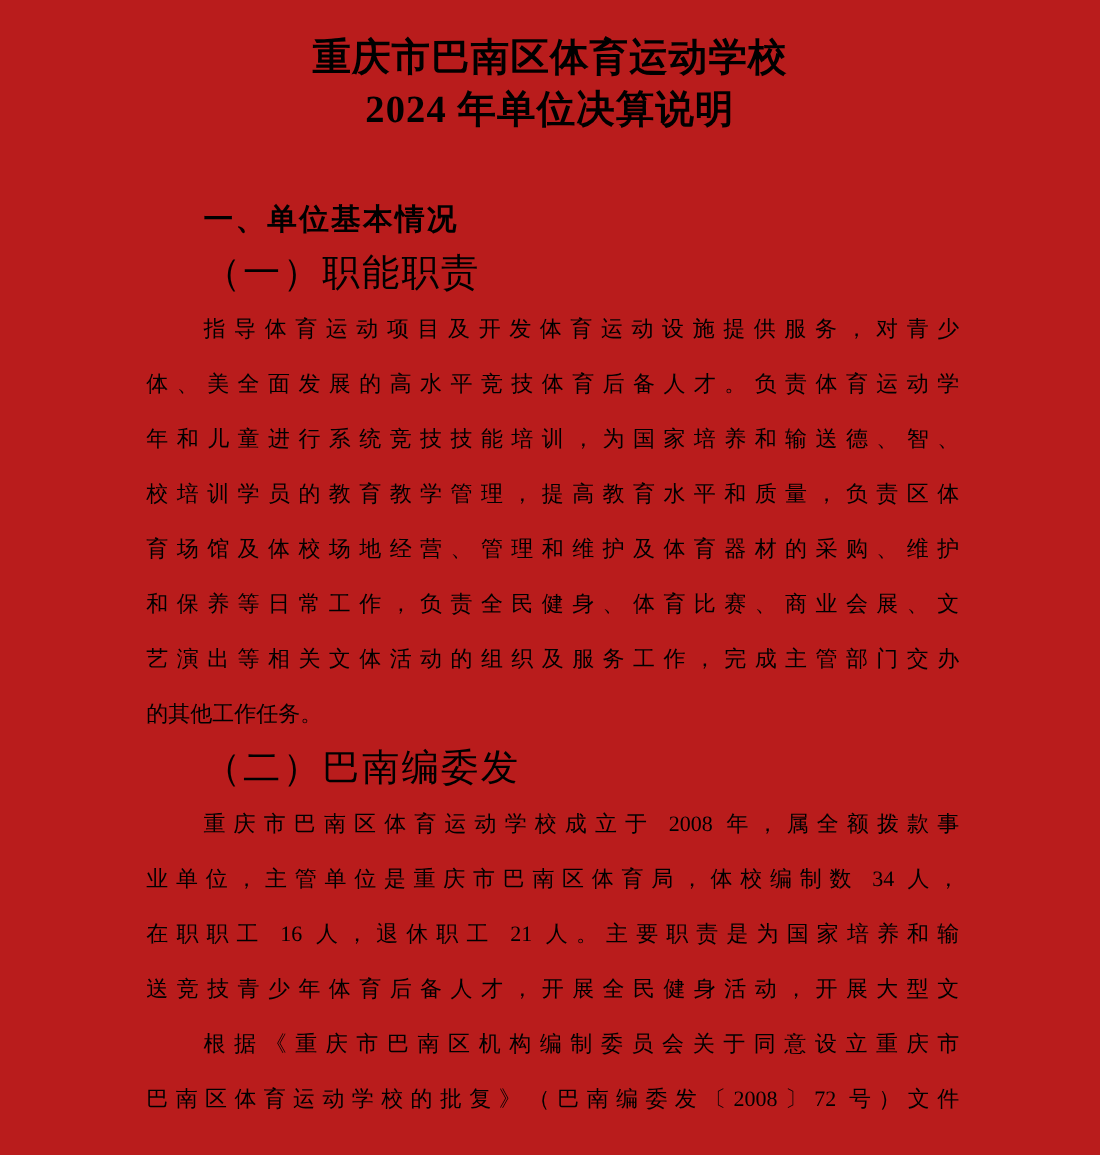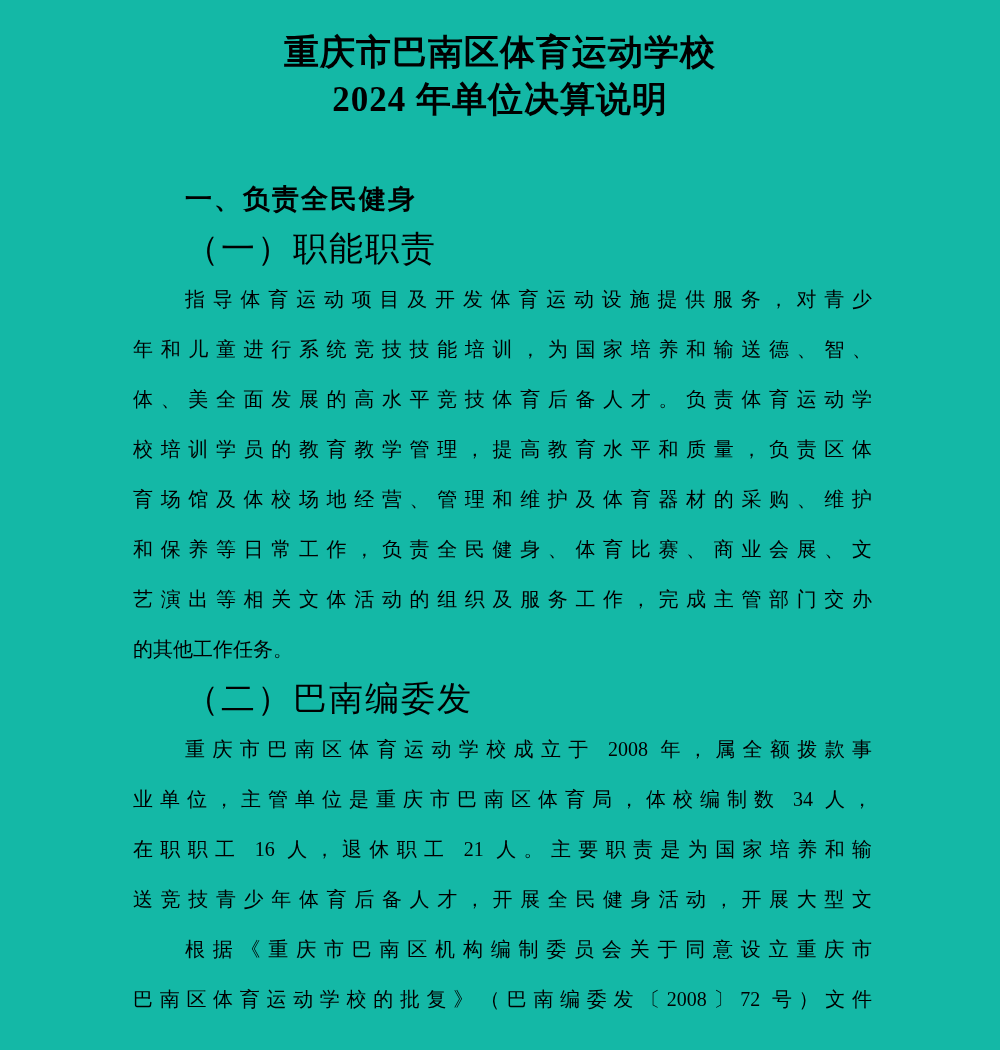--- a/index.html
+++ b/index.html
@@ -4,21 +4,21 @@
 <style>
   html, body {
     margin: 0;
     padding: 0;
     background: #ffffff;
   }
   .page {
     position: relative;
     width: 1000px;
     height: 1050px;
-    background: #14b8a6;
+    background: #b91c1c;
     color: #000000;
     overflow: hidden;
     font-family: "Liberation Serif", serif;
   }
   .title {
     padding-top: 6px;
     text-align: center;
     font-family: "Liberation Serif", serif;
     font-weight: bold;
     font-size: 35px;
@@ -71,27 +71,27 @@
 
 <div class="page">
 
   <h1 class="title">
     <span class="tline">重庆市巴南区体育运动学校</span>
     <span class="tline">2024 年单位决算说明</span>
   </h1>
 
   <div class="content">
 
-    <div class="ln h2 ind">一、负责全民健身</div>
+    <div class="ln h2 ind">一、单位基本情况</div>
 
     <div class="ln h3 ind">（一）职能职责</div>
 
     <div class="ln j ind">指导体育运动项目及开发体育运动设施提供服务，对青少</div>
+    <div class="ln j">体、美全面发展的高水平竞技体育后备人才。负责体育运动学</div>
     <div class="ln j">年和儿童进行系统竞技技能培训，为国家培养和输送德、智、</div>
-    <div class="ln j">体、美全面发展的高水平竞技体育后备人才。负责体育运动学</div>
     <div class="ln j">校培训学员的教育教学管理，提高教育水平和质量，负责区体</div>
     <div class="ln j">育场馆及体校场地经营、管理和维护及体育器材的采购、维护</div>
     <div class="ln j">和保养等日常工作，负责全民健身、体育比赛、商业会展、文</div>
     <div class="ln j">艺演出等相关文体活动的组织及服务工作，完成主管部门交办</div>
     <div class="ln">的其他工作任务。</div>
 
     <div class="ln h3 ind">（二）巴南编委发</div>
 
     <div class="ln j ind">重庆市巴南区体育运动学校成立于 2008 年，属全额拨款事</div>
     <div class="ln j">业单位，主管单位是重庆市巴南区体育局，体校编制数 34 人，</div>

